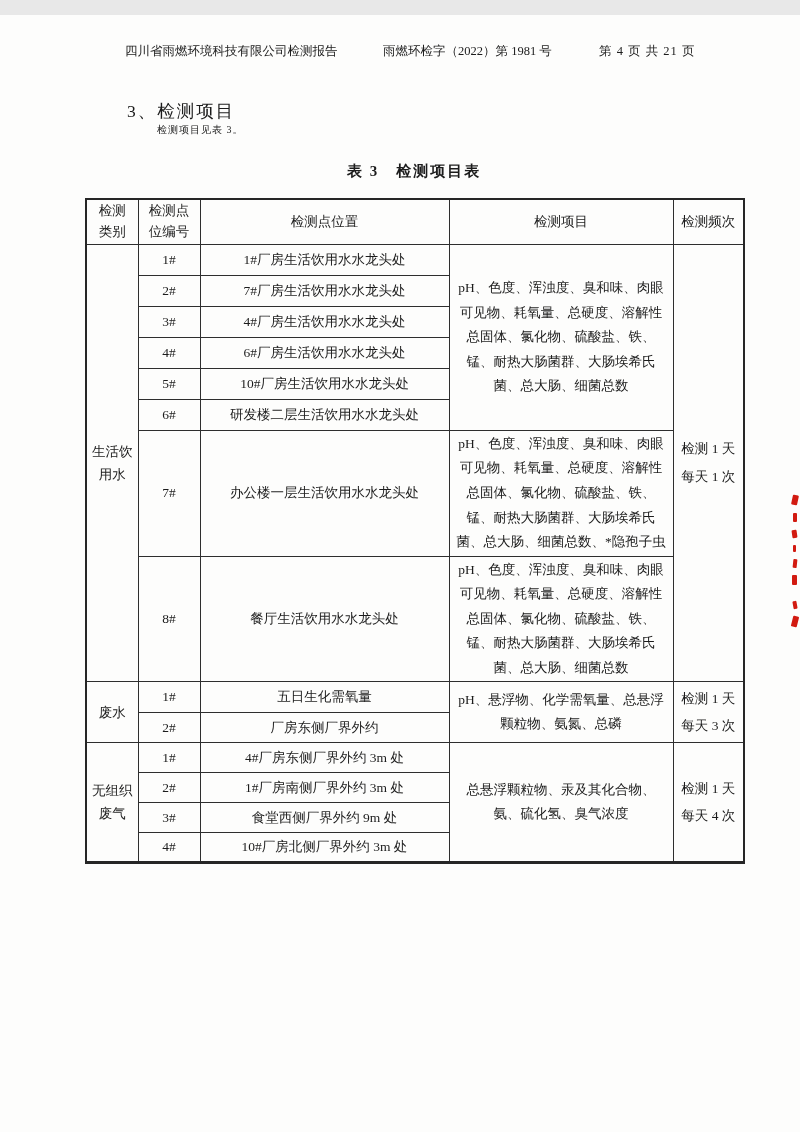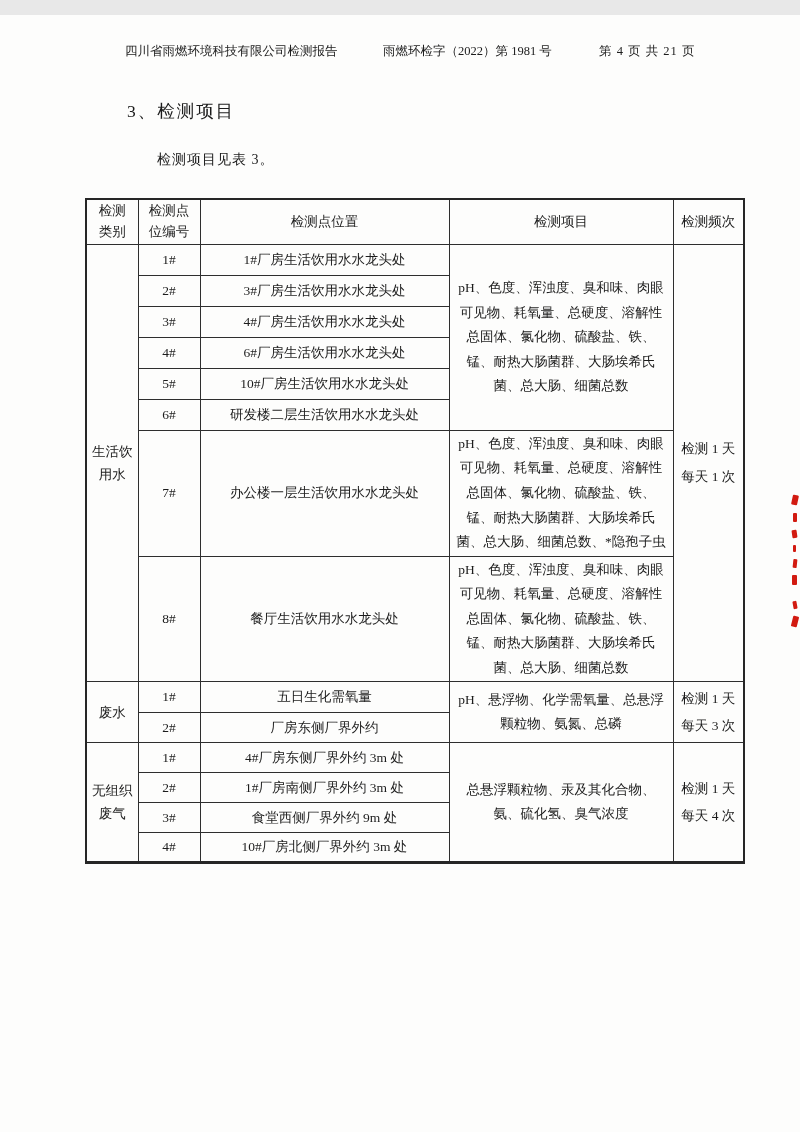--- a/index.html
+++ b/index.html
@@ -15,21 +15,21 @@
   
   .doc-header span{position:absolute;top:28px;font-size:12.5px;white-space:nowrap;}
   .hdr-company{left:125px;}
   .hdr-docno{left:383px;}
   .hdr-pages{left:599px;letter-spacing:1px;}
   
   .section-heading{
     position:absolute;top:84px;left:127px;
     font-size:17.5px;font-weight:normal;letter-spacing:2px;
   }
-  .intro-line{position:absolute;top:136px;left:157px;font-size:14px;letter-spacing:1px;}
+  .intro-line{position:absolute;top:108px;left:157px;font-size:10px;letter-spacing:1px;}
   .table-title{
     position:absolute;top:147px;left:85px;width:658px;
     text-align:center;font-size:15px;font-weight:bold;letter-spacing:2px;
   }
   
   table.inspection{
     position:absolute;top:183px;left:85px;
     width:658px;
     border-collapse:collapse;
     table-layout:fixed;
@@ -78,20 +78,21 @@
 <div class="page">
 
   <div class="doc-header">
     <span class="hdr-company">四川省雨燃环境科技有限公司检测报告</span>
     <span class="hdr-docno">雨燃环检字（2022）第 1981 号</span>
     <span class="hdr-pages">第 4 页 共 21 页</span>
   </div>
 
   <div class="section-heading">3、检测项目</div>
   <div class="intro-line">检测项目见表 3。</div>
+  <div class="table-title">表 3　检测项目表</div>
 
   <table class="inspection">
     <colgroup>
       <col style="width:52px">
         <col style="width:62px">
         <col style="width:249px">
         <col style="width:224px">
         <col style="width:71px">
     </colgroup>
 
@@ -110,21 +111,21 @@
       <td class="cat" rowspan="8">生活饮
 用水</td>
       <td>1#</td>
       <td>1#厂房生活饮用水水龙头处</td>
       <td class="itemsc" rowspan="6">pH、色度、浑浊度、臭和味、肉眼可见物、耗氧量、总硬度、溶解性总固体、氯化物、硫酸盐、铁、锰、耐热大肠菌群、大肠埃希氏菌、总大肠、细菌总数</td>
       <td class="freqc" rowspan="8">检测 1 天
 每天 1 次</td>
     </tr>
     <tr class="h31">
       <td>2#</td>
-      <td>3#厂房生活饮用水水龙头处</td>
+      <td>7#厂房生活饮用水水龙头处</td>
     </tr>
     <tr class="h31">
       <td>3#</td>
       <td>4#厂房生活饮用水水龙头处</td>
     </tr>
     <tr class="h31">
       <td>4#</td>
       <td>6#厂房生活饮用水水龙头处</td>
     </tr>
     <tr class="h31">

